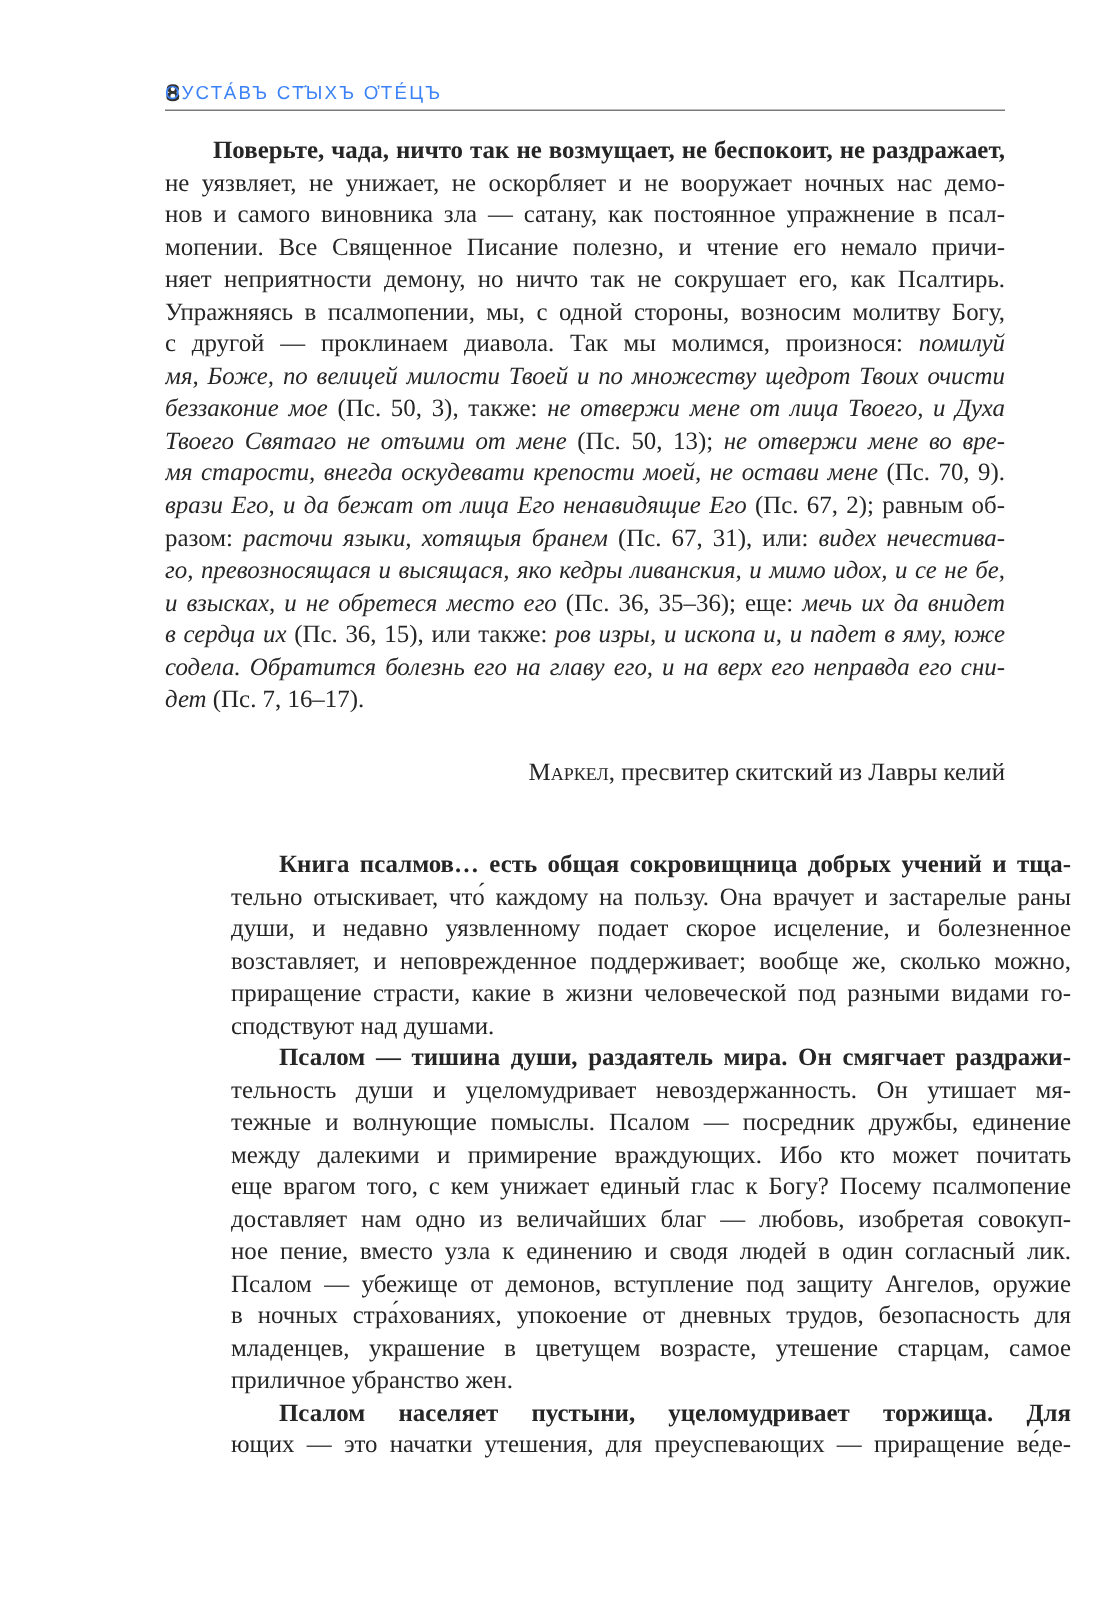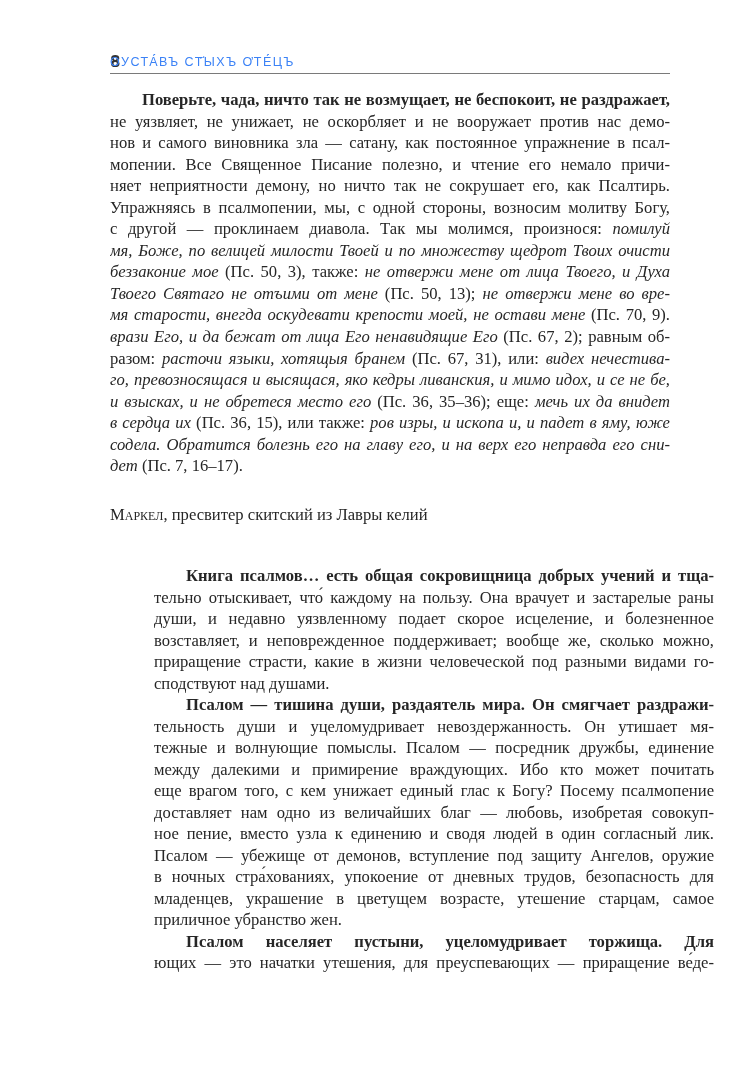--- a/index.html
+++ b/index.html
@@ -16,35 +16,35 @@
   .block { position: absolute; left: 110px; width: 560px; font-size: 16.6px; }
   .sec1 { top: 89px; }
   .sec2 { top: 565px; margin-left: 44px; }
   .line { height: 21.55px; line-height: 21.55px; overflow: hidden;
           text-align: justify; text-align-last: justify; white-space: normal; }
   .sec2 .line { height: 21.5px; line-height: 21.5px; }
   .line.first { text-indent: 32px; font-weight: bold; }
   .line.last { text-align: left; text-align-last: left; }
   .it { font-style: italic; text-align: right; }
   .attribution { position: absolute; left: 110px; top: 504px; width: 560px; height: 22px;
-                 line-height: 22px; font-size: 16.6px; }
+                 line-height: 22px; text-align: right; font-size: 16.6px; }
   .sc { font-variant: small-caps; }
 </style>
 </head>
 <body>
 
 <div class="header">
   <span class="page-num">8</span>
   <span class="running-title">ОУСТА́ВЪ СТ҃ЫХЪ О҆ТЕ́ЦЪ</span>
 </div>
 <div class="rule"></div>
 
 <div class="block sec1">
   <div class="line first"><span>Поверьте, чада, ничто так не возмущает, не беспокоит, не раздражает,</span></div>
-  <div class="line"><span>не уязвляет, не унижает, не оскорбляет и не вооружает против нас демо-</span></div>
+  <div class="line"><span>не уязвляет, не унижает, не оскорбляет и не вооружает ночных нас демо-</span></div>
   <div class="line"><span>нов и самого виновника зла — сатану, как постоянное упражнение в псал-</span></div>
   <div class="line"><span>мопении. Все Священное Писание полезно, и чтение его немало причи-</span></div>
   <div class="line"><span>няет неприятности демону, но ничто так не сокрушает его, как Псалтирь.</span></div>
   <div class="line"><span>Упражняясь в псалмопении, мы, с одной стороны, возносим молитву Богу,</span></div>
   <div class="line"><span>с другой — проклинаем диавола. Так мы молимся, произнося: </span><span class="it">помилуй</span></div>
   <div class="line"><span class="it">мя, Боже, по велицей милости Твоей и по множеству щедрот Твоих очисти</span></div>
   <div class="line"><span class="it">беззаконие мое</span><span> (Пс. 50, 3), также: </span><span class="it">не отвержи мене от лица Твоего, и Духа</span></div>
   <div class="line"><span class="it">Твоего Святаго не отъими от мене</span><span> (Пс. 50, 13); </span><span class="it">не отвержи мене во вре-</span></div>
   <div class="line"><span class="it">мя старости, внегда оскудевати крепости моей, не остави мене</span><span> (Пс. 70, 9).</span></div>
   <div class="line"><span class="it">врази Его, и да бежат от лица Его ненавидящие Его</span><span> (Пс. 67, 2); равным об-</span></div>

